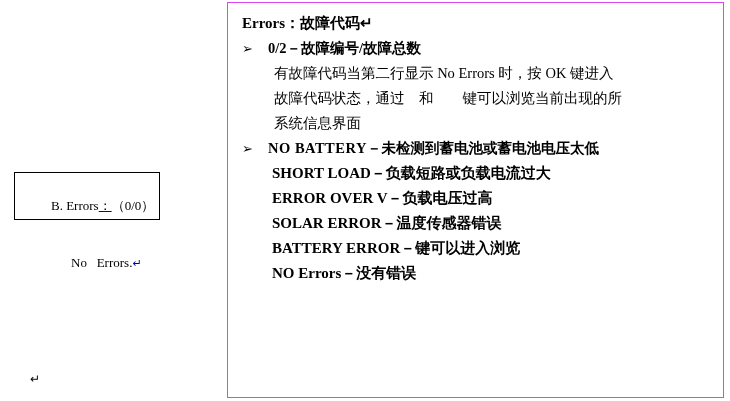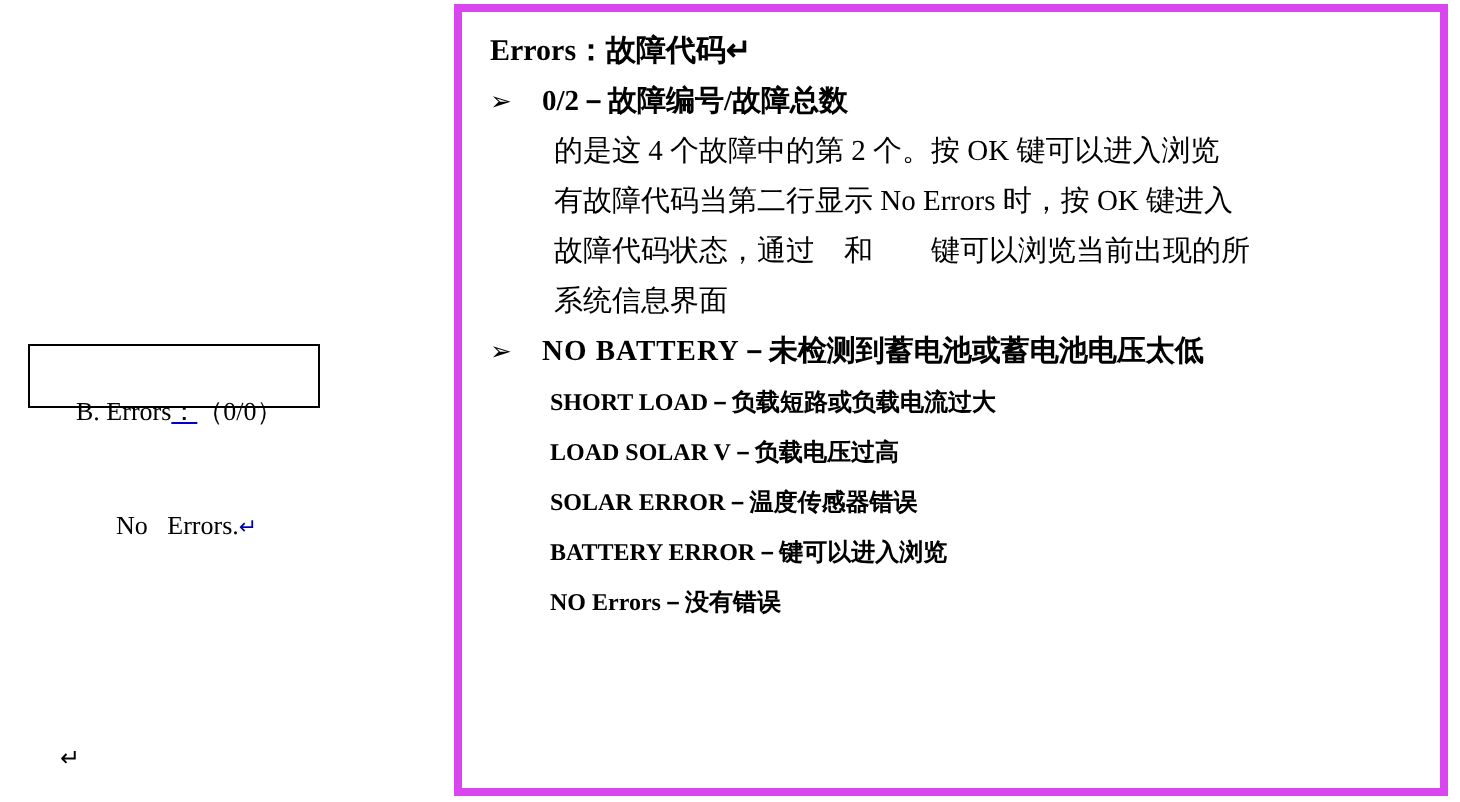--- a/index.html
+++ b/index.html
@@ -15,24 +15,24 @@
     position: relative;
     overflow: hidden;
   }
 
   
   .left-box {
     position: absolute;
     left: 14px;
     top: 172px;
     width: 146px;
-    height: 32px;
+    height: 48px;
     border: 1px solid #000000;
     box-sizing: border-box;
-    padding: 4px 6px 0 6px;
+    padding: 4px 6px 0 19px;
   }
   .left-line {
     font-size: 13px;
     line-height: 19px;
     white-space: pre;
   }
   .left-line-1 {
     padding-left: 4px;
   }
   .left-line-2 {
@@ -56,21 +56,21 @@
     color: #000000;
   }
 
   
   .right-box {
     position: absolute;
     left: 227px;
     top: 2px;
     width: 497px;
     height: 396px;
-    border: 4px solid #d946ef;
+    border: 1px solid #d946ef;
     box-sizing: border-box;
     padding: 9px 16px 0 14px;
   }
   .title {
     font-weight: bold;
     font-size: 15px;
     line-height: 22px;
     margin-bottom: 2px;
   }
   .bullet-row {
@@ -98,21 +98,21 @@
     font-size: 14.5px;
     line-height: 25px;
     padding-left: 32px;
     text-align: justify;
   }
   .para .u {
     text-decoration: underline;
     text-decoration-color: #3333bb;
   }
   .code-line {
-    font-size: 12px;
+    font-size: 15px;
     line-height: 25px;
     padding-left: 30px;
     font-weight: bold;
   }
   .code-line .cn {
     font-weight: bold;
   }
   .sp-wide { letter-spacing: 0.5px; }
 </style>
 </head>
@@ -133,37 +133,36 @@
 
   <div class="title">Errors：故障代码↵</div>
 
   <div class="bullet-row">
     <span class="bullet-glyph">➢</span>
     <span class="bullet-text bold">
       <span>0/2</span><span>－故障编号/故障总数</span>
     </span>
   </div>
 
-  <div class="para">的是这 4 个故障中的第 2 个。按 OK 键可以进入浏览</div>
   <div class="para">有故障代码当第二行显示 No Errors 时，按 OK 键进入</div>
   <div class="para">故障代码状态，通过　和　　键可以浏览当前出现的所</div>
   <div class="para">系统信息界面</div>
 
   <div class="bullet-row">
     <span class="bullet-glyph">➢</span>
     <span class="bullet-text bold">
       <span class="sp-wide">NO BATTERY</span><span>－未检测到蓄电池或蓄电池电压太低</span>
     </span>
   </div>
 
   <div class="code-line">
     <span>SHORT LOAD</span><span class="cn">－负载短路或负载电流过大</span>
   </div>
   <div class="code-line">
-    <span>LOAD SOLAR V</span><span class="cn">－负载电压过高</span>
+    <span>ERROR OVER V</span><span class="cn">－负载电压过高</span>
   </div>
   <div class="code-line">
     <span>SOLAR ERROR</span><span class="cn">－温度传感器错误</span>
   </div>
   <div class="code-line">
     <span>BATTERY ERROR</span><span class="cn">－键可以进入浏览</span>
   </div>
   <div class="code-line">
     <span>NO Errors</span><span class="cn">－没有错误</span>
   </div>

